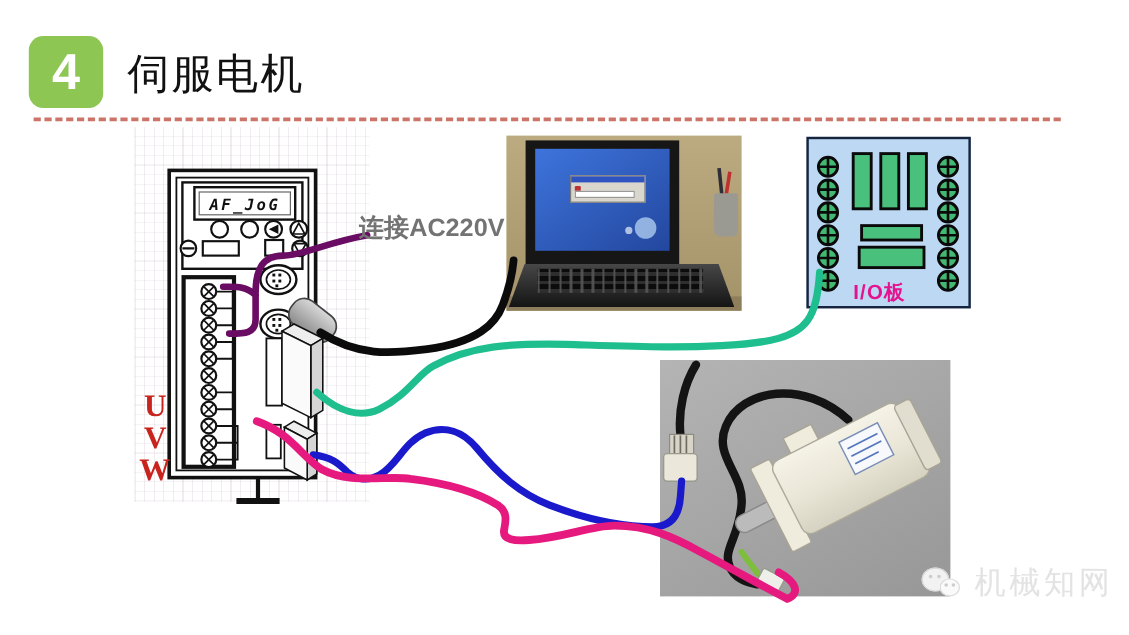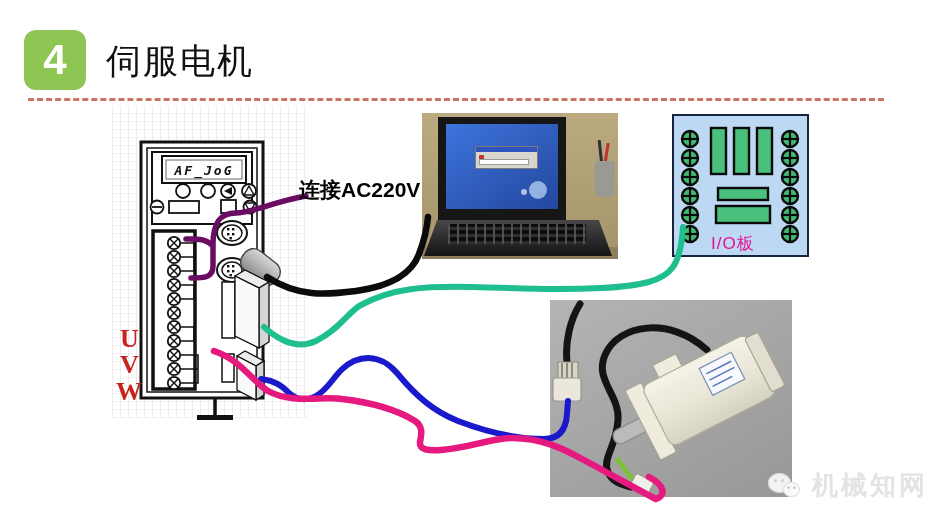--- a/index.html
+++ b/index.html
@@ -53,42 +53,42 @@
       repeating-linear-gradient(0deg,#2E2E2E 0 3px,#0C0C0C 3px 7px);}
   .pen-cup{position:absolute;right:3px;top:48px;width:20px;height:36px;background:#9A9A92;
     border-radius:2px 2px 5px 5px;}
   .pen-red{position:absolute;right:10px;top:30px;width:3px;height:22px;background:#C03030;transform:rotate(9deg);}
   .pen-dark{position:absolute;right:16px;top:27px;width:3px;height:25px;background:#2E2E38;transform:rotate(-6deg);}
   
   .io-board{
     position:absolute;left:672px;top:114px;width:137px;height:143px;z-index:2;
     background:#BCD8F2;border:2px solid #16243E;box-sizing:border-box;
   }
-  .io-label{position:absolute;left:37px;bottom:0;font-size:17px;font-weight:normal;
+  .io-label{position:absolute;left:37px;bottom:0;font-size:17px;font-weight:bold;
     color:#E5128F;letter-spacing:1px;}
   
   .photo-motor{
     position:absolute;left:550px;top:300px;width:242px;height:197px;z-index:2;
     background:linear-gradient(150deg,#B4B4B4,#979797);overflow:hidden;
   }
   
-  .ac-label{position:absolute;left:299px;top:176px;font-size:21px;font-weight:bold;color:#000000;z-index:6;}
+  .ac-label{position:absolute;left:299px;top:176px;font-size:21px;font-weight:bold;color:#737373;z-index:6;}
   
   .drive-svg{position:absolute;left:108px;top:100px;z-index:3;}
   
   .wires-svg{position:absolute;left:0;top:0;z-index:5;pointer-events:none;}
   
   .watermark{position:absolute;left:768px;top:468px;display:flex;align-items:center;gap:8px;z-index:8;}
   .wm-icon{position:relative;width:36px;height:32px;}
   .bubble-big{position:absolute;left:0;top:3px;width:23px;height:20px;background:#F2F2F2;
     border-radius:50%;box-shadow:inset 0 0 0 1px #D6D6D6;}
   .bubble-small{position:absolute;left:15px;top:12px;width:17px;height:15px;background:#FAFAFA;
     border-radius:50%;box-shadow:inset 0 0 0 1px #DBDBDB;}
   .eye{position:absolute;width:3px;height:3px;border-radius:50%;background:#CDCDCD;}
-  .wm-text{font-size:26px;font-weight:bold;letter-spacing:3px;color:#E3E3E3;white-space:nowrap;}
+  .wm-text{font-size:26px;font-weight:normal;letter-spacing:3px;color:#E3E3E3;white-space:nowrap;}
 </style>
 </head>
 <body>
 
 <div class="badge" style="background-color: rgb(141, 198, 83);">4</div>
 <div class="title">伺服电机</div>
 <div class="divider" style="border-top-color: rgb(204, 116, 104);"></div>
 
 <div class="gridbg"></div>
 

